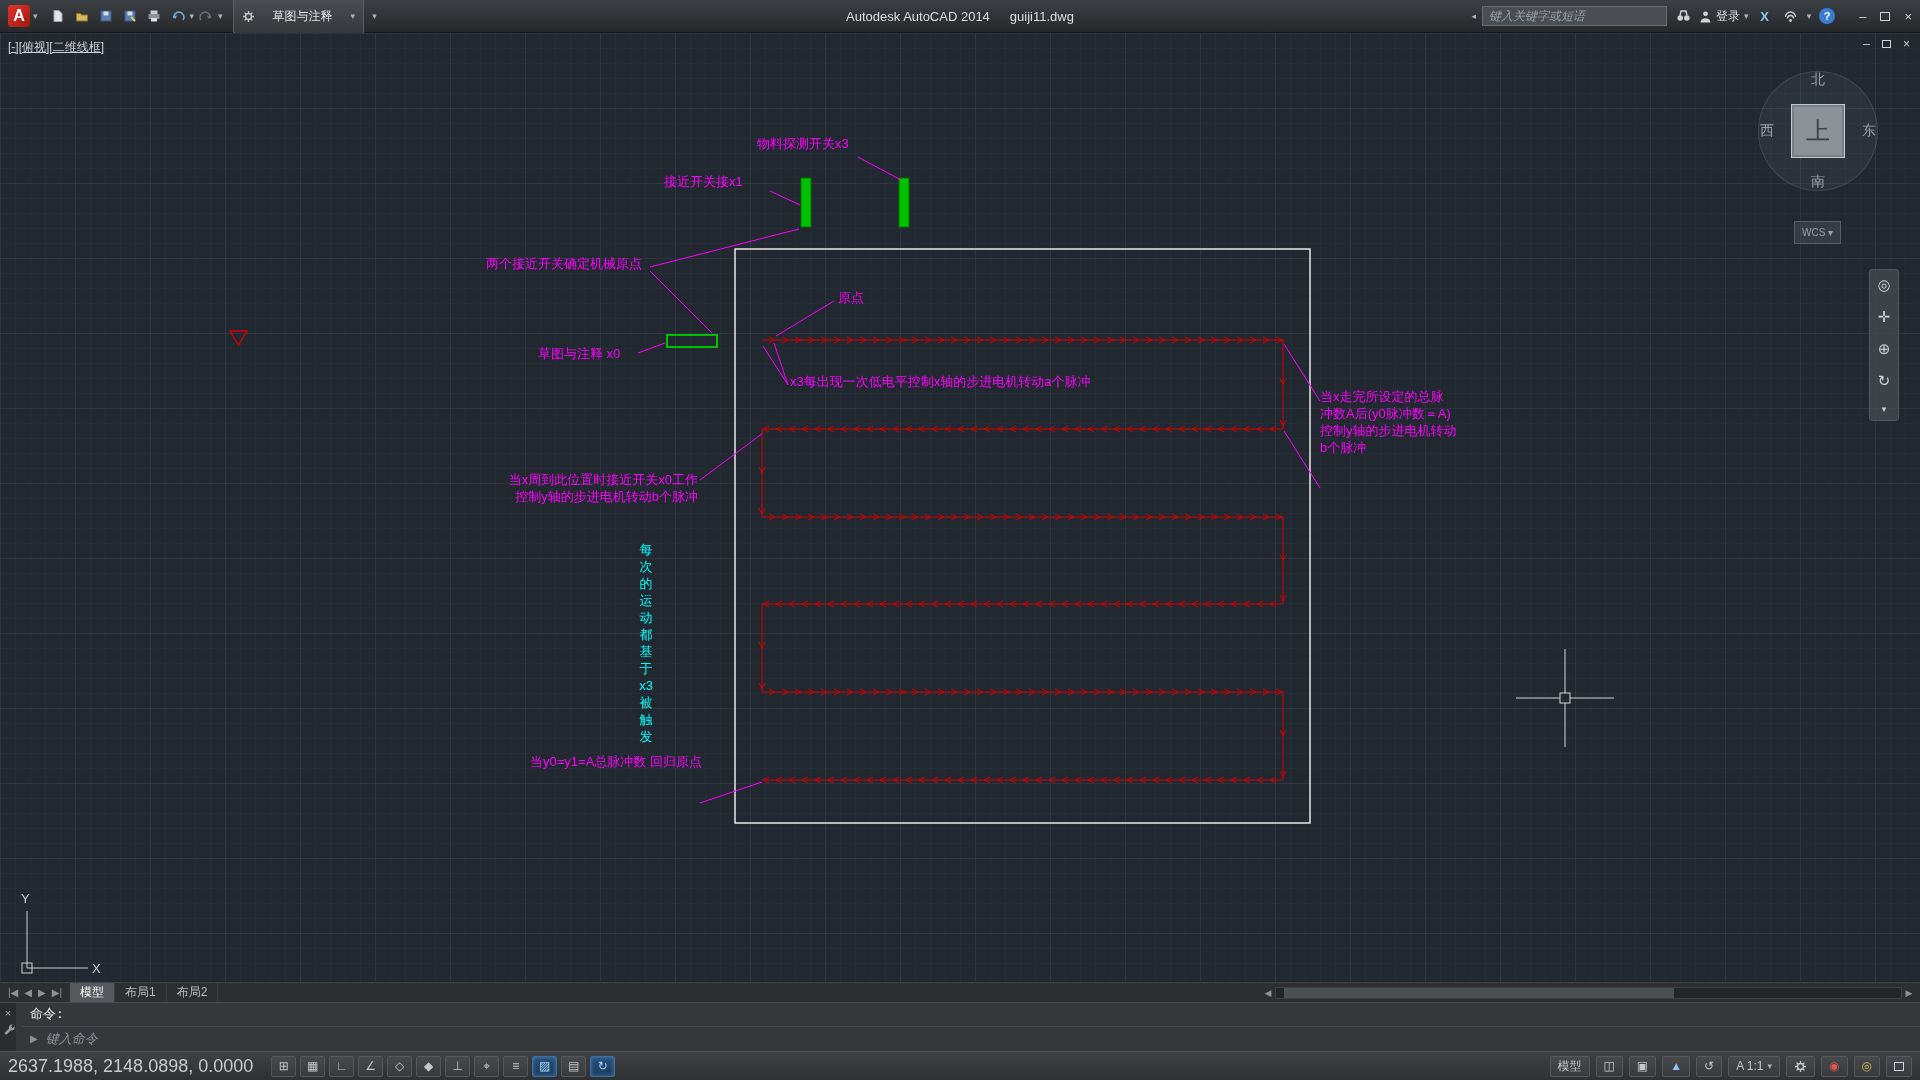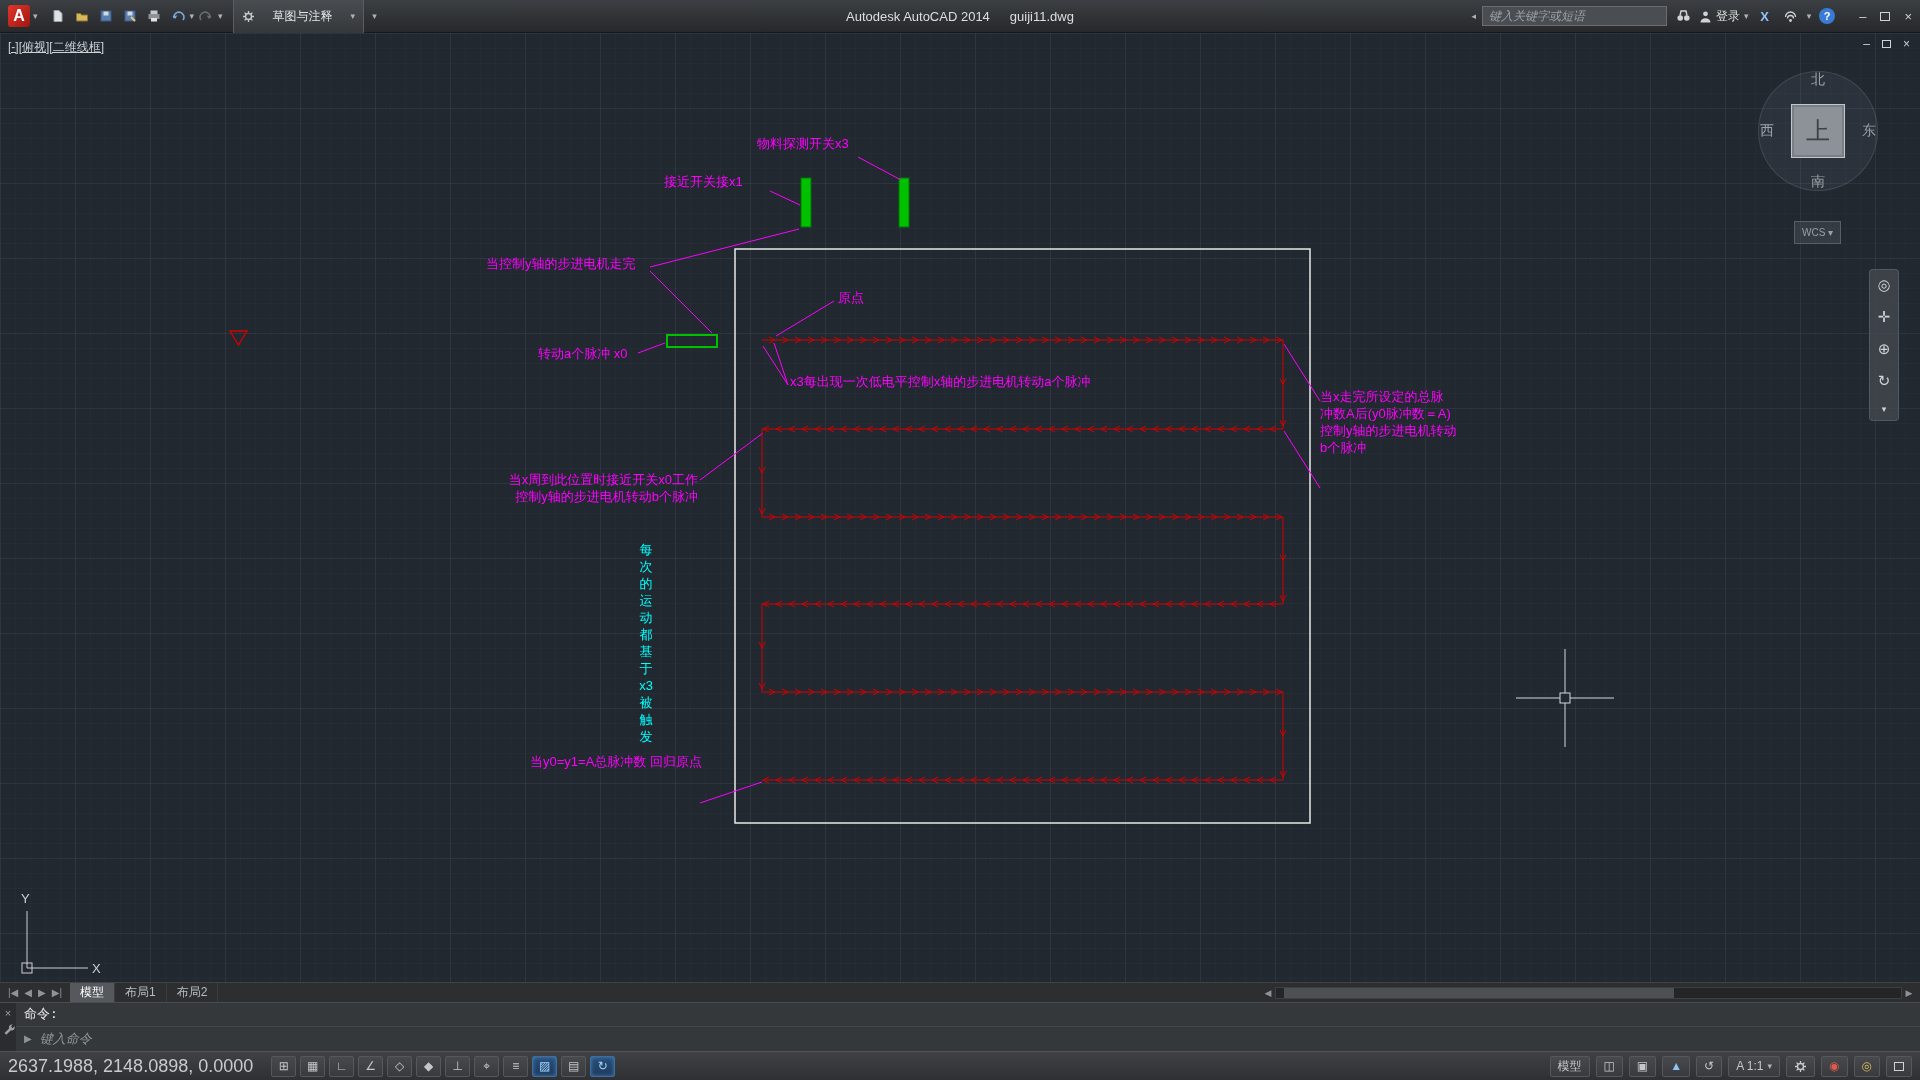--- a/index.html
+++ b/index.html
@@ -86,21 +86,21 @@
   .hscroll .arr { color:#8f9397; font-size:9px; width:14px; text-align:center; cursor:pointer; }
   .hs-track { flex:1; height:12px; background:#232527; border:1px solid #3d3f41; position:relative; }
   .hs-thumb { position:absolute; left:8px; top:0; width:390px; height:10px; background:#4d5053; cursor:grab; }
 
   
   .cmdpanel { position:absolute; top:1002px; left:0; width:1920px; height:49px; background:#35383b;
     border-top:1px solid #4a4d50; display:flex; }
   .cmd-side { width:16px; background:#2a2c2e; display:flex; flex-direction:column; align-items:center;
     gap:4px; padding-top:4px; color:#9aa0a6; font-size:11px; }
   .cmd-side span { cursor:pointer; }
-  .cmd-rows { flex:1; display:flex; flex-direction:column; }
+  .cmd-rows { flex:1; display:flex; flex-direction:column;margin-left:6px; }
   .cmd-row1 { height:24px; display:flex; align-items:center; padding-left:8px; color:#e8eaec;
     font-family:"DejaVu Sans Mono", monospace; font-size:13px; border-bottom:1px solid #43464a; }
   .cmd-row2 { height:25px; display:flex; align-items:center; gap:8px; padding-left:8px; cursor:text; }
   .cmd-caret { color:#8f9397; font-size:10px; }
   .cmd-ph { color:#8f9397; font-style:italic; font-size:13px; font-family:"DejaVu Sans Mono", monospace; }
 
   
   .statusbar { position:absolute; top:1051px; left:0; width:1920px; height:29px;
     background:linear-gradient(#3f4144,#2e3033); border-top:1px solid #505254;
     display:flex; align-items:center; padding:0 8px; gap:4px; }
@@ -537,23 +537,23 @@
 
   <div class="vp-label">[-][俯视][二维线框]</div>
   <div class="vp-controls">
     <span>–</span>
     <span><span class="box"></span></span>
     <span>×</span>
   </div>
 
   <div class="anno" style="left:757px; top:102px">物料探测开关x3</div>
   <div class="anno" style="left:664px; top:140px">接近开关接x1</div>
-  <div class="anno" style="left:486px; top:222px">当控制y轴的步进电机走完</div>
+  <div class="anno" style="left:486px; top:222px">两个接近开关确定机械原点</div>
   <div class="anno" style="left:838px; top:256px">原点</div>
-  <div class="anno" style="left:538px; top:312px">转动a个脉冲 x0</div>
+  <div class="anno" style="left:538px; top:312px">草图与注释 x0</div>
   <div class="anno" style="left:790px; top:340px">x3每出现一次低电平控制x轴的步进电机转动a个脉冲</div>
   <div class="anno pre anno-right" style="left:456px; top:438px; width:242px; white-space:pre-line">当x周到此位置时接近开关x0工作
 控制y轴的步进电机转动b个脉冲</div>
   <div class="anno pre" style="left:1320px; top:355px">当x走完所设定的总脉
 冲数A后(y0脉冲数＝A)
 控制y轴的步进电机转动
 b个脉冲</div>
   <div class="anno note-cyan" style="left:634px; top:508px; width:24px">每
 次
 的

